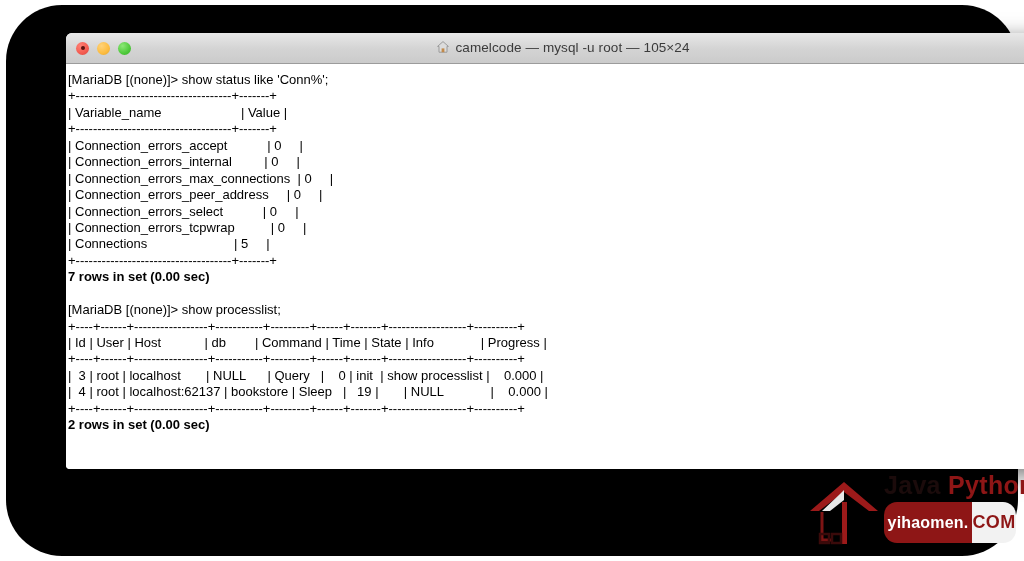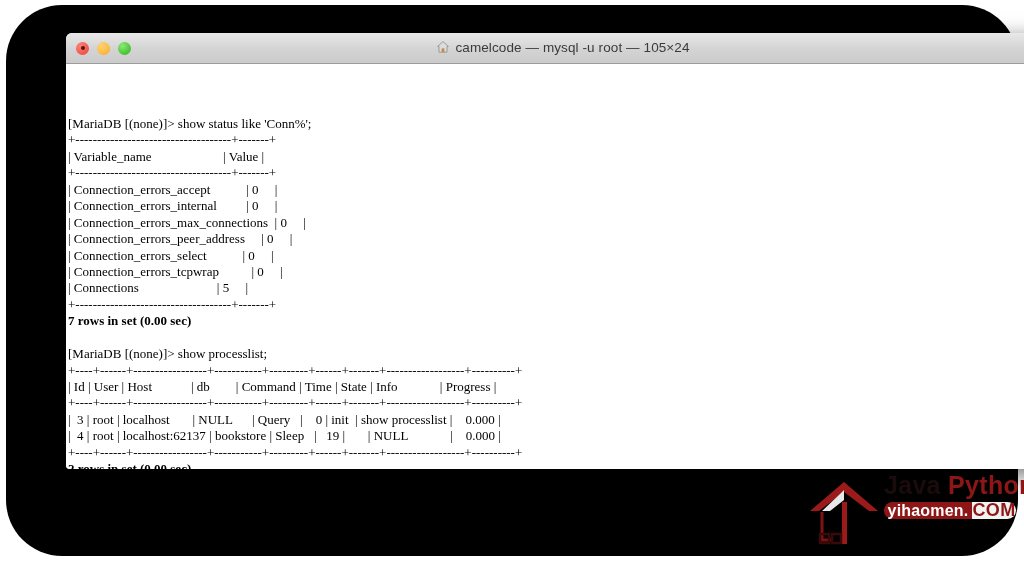--- a/index.html
+++ b/index.html
@@ -129,27 +129,26 @@
         #e3e3e3 5.5px, #e3e3e3 7px,
         #4a4a4a 7px, #4a4a4a 9px);
     border: 1px solid #3a3a3a;
     box-sizing: border-box;
   }
 
   #term-text {
     position: absolute;
     left: 2px;
     top: 8px;
-    font-family: Liberation Serif, serif;
+    font-family: Liberation Sans, sans-serif;
     font-size: 13px;
     line-height: 16.45px;
     color: #000000;
     white-space: pre;
     letter-spacing: 0px;
-    margin-top: 44px;
   }
   #term-text .bold { font-weight: bold; }
   #term-text .line { display: block; height: 16.45px; }
 
   
   #scroll-track {
     position: absolute;
     right: 0;
     top: 20px;
     bottom: 0;
@@ -196,21 +195,21 @@
     letter-spacing: 0.3px;
     white-space: nowrap;
     line-height: 22px;
   }
   #wm-java   { color: #1b0b0b; }
   #wm-python { color: #8e1616; }
   #wm-badge {
     margin-top: 6px;
     display: flex;
     align-items: stretch;
-    height: 17px;
+    height: 41px;
     width: 132px;
   }
   #wm-site {
     flex: 1 1 auto;
     background: #8e1616;
     color: #ffffff;
     font-size: 16px;
     font-weight: bold;
     border-radius: 13px 0 0 13px;
     display: flex;

